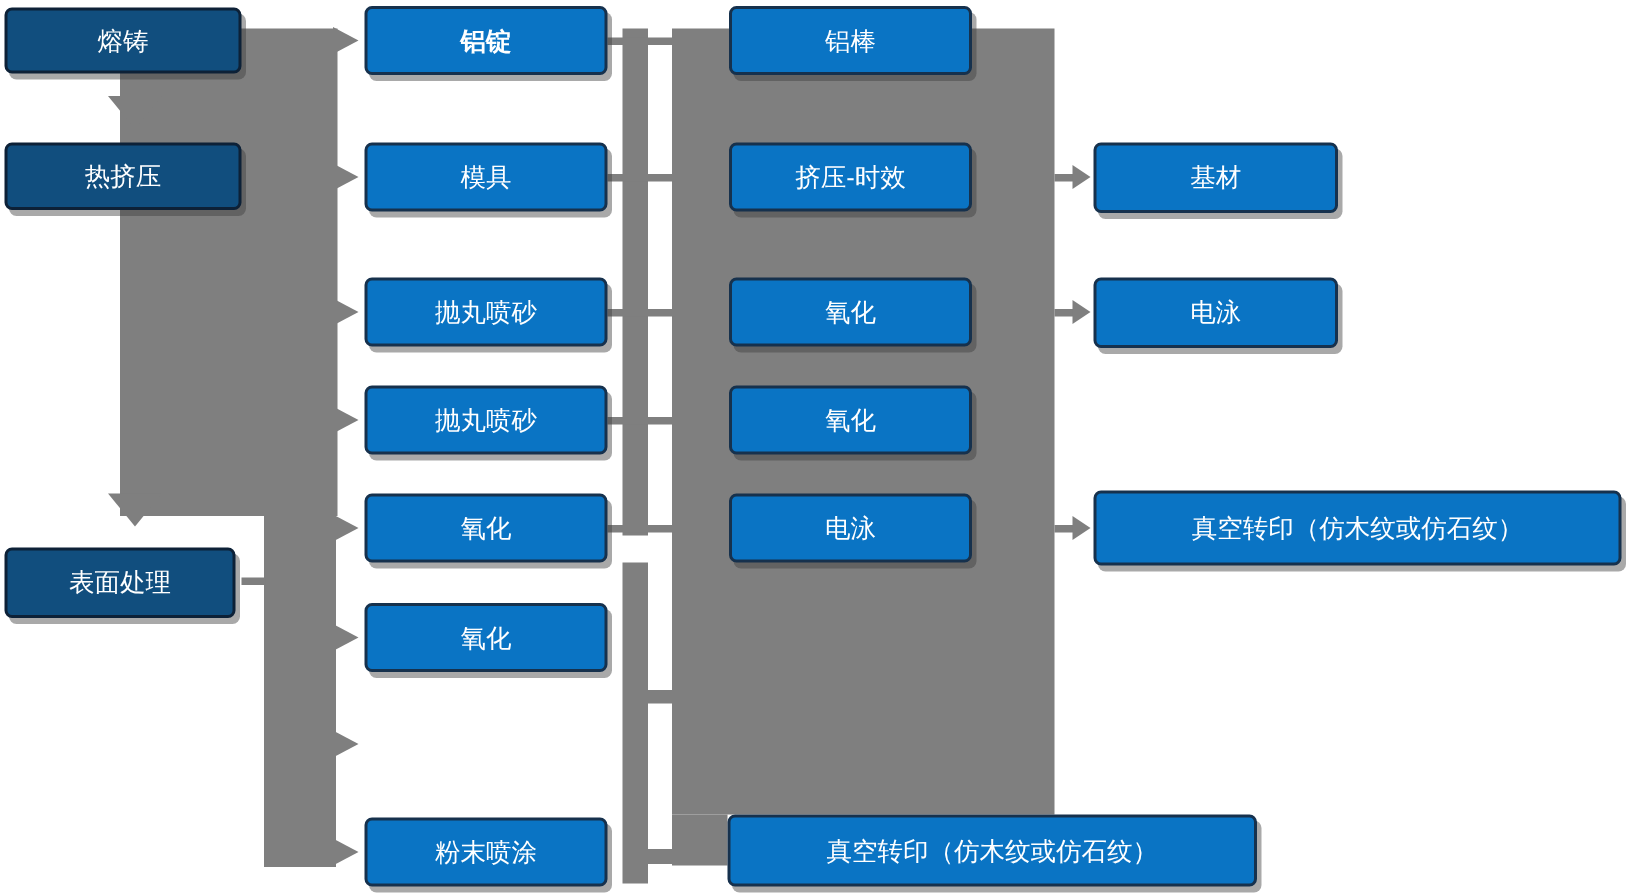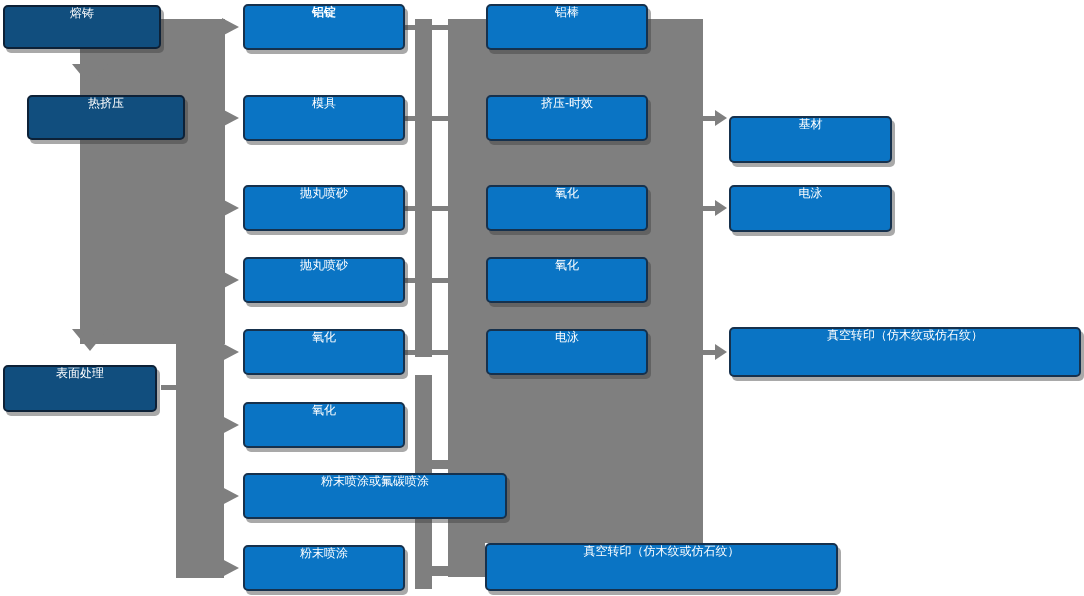--- a/index.html
+++ b/index.html
@@ -34,55 +34,56 @@
   .tri-down {
     border-left: 18px solid transparent;
     border-right: 18px solid transparent;
     border-top: 22px solid var(--connector);
   }
   
   .node {
     position: absolute;
     z-index: 2;
     display: flex;
+    align-items: center;
     justify-content: center;
     background: var(--node-fill);
     border: 2px solid var(--node-border);
     border-radius: 5px;
     color: var(--text-color);
-    font-size: 12px;
+    font-size: 17px;
     line-height: 1;
     white-space: nowrap;
     box-shadow: 3px 4px 0 rgba(64,64,64,0.45);
     box-sizing: border-box;
   }
   .node.dark { background: var(--node-fill-dark); border-color: #0d2137; }
 
   
   #b-rongzhu   { left: 3px;   top: 5px;   width: 158px; height: 44px; }
-  #b-rejiya    { left: 3px;   top: 95px;  width: 158px; height: 45px; margin-left: 24px; }
+  #b-rejiya    { left: 3px;   top: 95px;  width: 158px; height: 45px; }
   #b-biaomian  { left: 3px;   top: 365px; width: 154px; height: 47px; }
   
   #b-lvding       { left: 243px; top: 4px;   width: 162px; height: 46px; font-weight: bold; }
   #b-muju         { left: 243px; top: 95px;  width: 162px; height: 46px; }
   #b-paowan1      { left: 243px; top: 185px; width: 162px; height: 46px; }
   #b-paowan2      { left: 243px; top: 257px; width: 162px; height: 46px; }
   #b-yanghua-c2a  { left: 243px; top: 329px; width: 162px; height: 46px; }
   #b-yanghua-c2b  { left: 243px; top: 402px; width: 162px; height: 46px; }
   #b-fenmo-futan  { left: 243px; top: 473px; width: 264px; height: 46px; }
   #b-fenmo        { left: 243px; top: 545px; width: 162px; height: 46px; }
   
   #b-lvbang       { left: 486px; top: 4px;   width: 162px; height: 46px; }
   #b-jiya         { left: 486px; top: 95px;  width: 162px; height: 46px; }
   #b-yanghua-c3a  { left: 486px; top: 185px; width: 162px; height: 46px; }
   #b-yanghua-c3b  { left: 486px; top: 257px; width: 162px; height: 46px; }
   #b-dianyong-c3  { left: 486px; top: 329px; width: 162px; height: 46px; }
   #b-zhenkong-c3  { left: 485px; top: 543px; width: 353px; height: 48px; }
   
-  #b-jicai        { left: 729px; top: 95px;  width: 163px; height: 47px; margin-top: 21px; }
+  #b-jicai        { left: 729px; top: 95px;  width: 163px; height: 47px; }
   #b-dianyong-c4  { left: 729px; top: 185px; width: 163px; height: 47px; }
   #b-zhenkong-c4  { left: 729px; top: 327px; width: 352px; height: 50px; }
 
   
   #band-a    { left: 80px;  top: 19px;  width: 145px; height: 325px; }
   #band-b    { left: 176px; top: 338px; width: 48px;  height: 240px; }
   #bar-3     { left: 415px; top: 19px;  width: 17px;  height: 338px; }
   #bar-4     { left: 415px; top: 375px; width: 17px;  height: 214px; }
   #big-rect  { left: 448px; top: 19px;  width: 255px; height: 524px; }
   #rect-ext  { left: 448px; top: 543px; width: 37px;  height: 34px; }
@@ -169,23 +170,20 @@
     </div>
   <div class="node" id="b-paowan2">
       <span>抛丸喷砂</span>
     </div>
   <div class="node" id="b-yanghua-c2a">
       <span>氧化</span>
     </div>
   <div class="node" id="b-yanghua-c2b">
       <span>氧化</span>
     </div>
-  <div class="node" id="b-fenmo-futan">
-      <span>粉末喷涂或氟碳喷涂</span>
-    </div>
   <div class="node" id="b-fenmo">
       <span>粉末喷涂</span>
     </div>
 
   <div class="node" id="b-lvbang">
       <span>铝棒</span>
     </div>
   <div class="node" id="b-jiya">
       <span>挤压-时效</span>
     </div>

